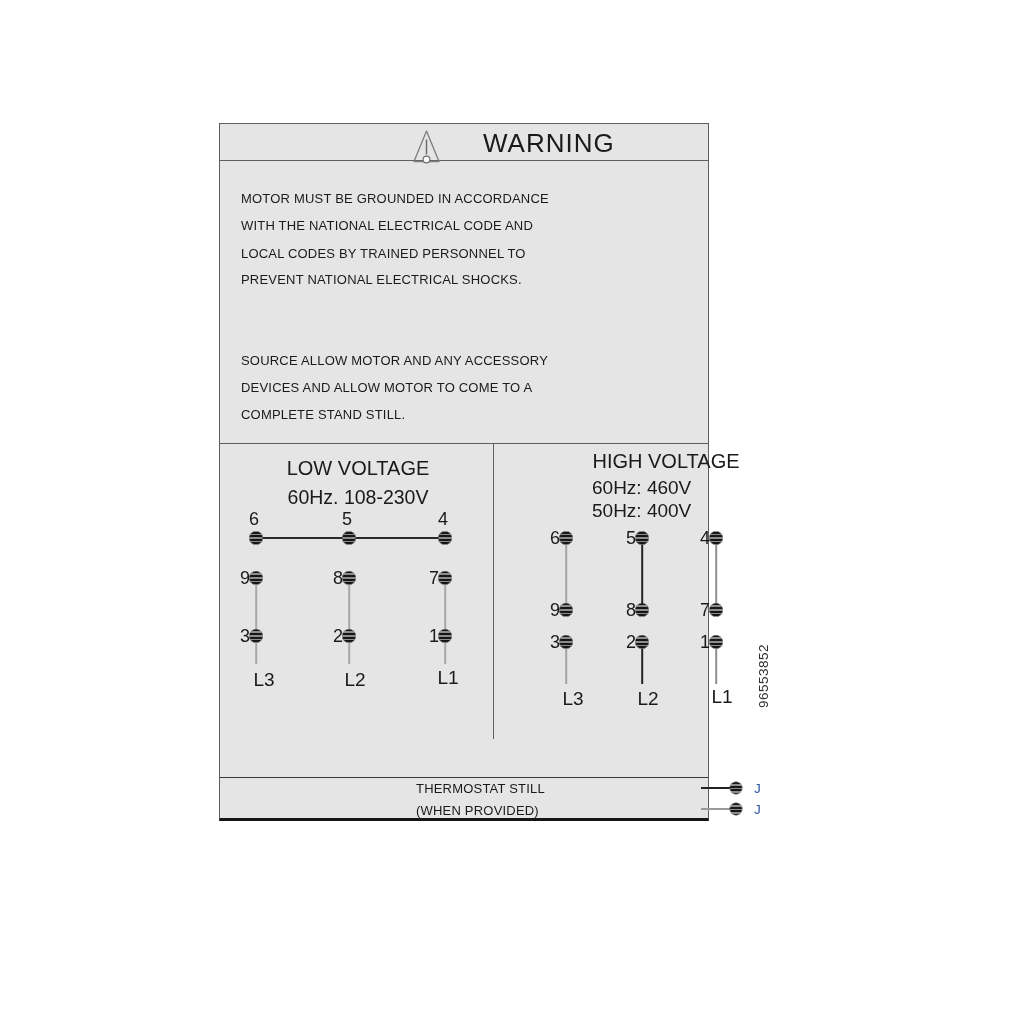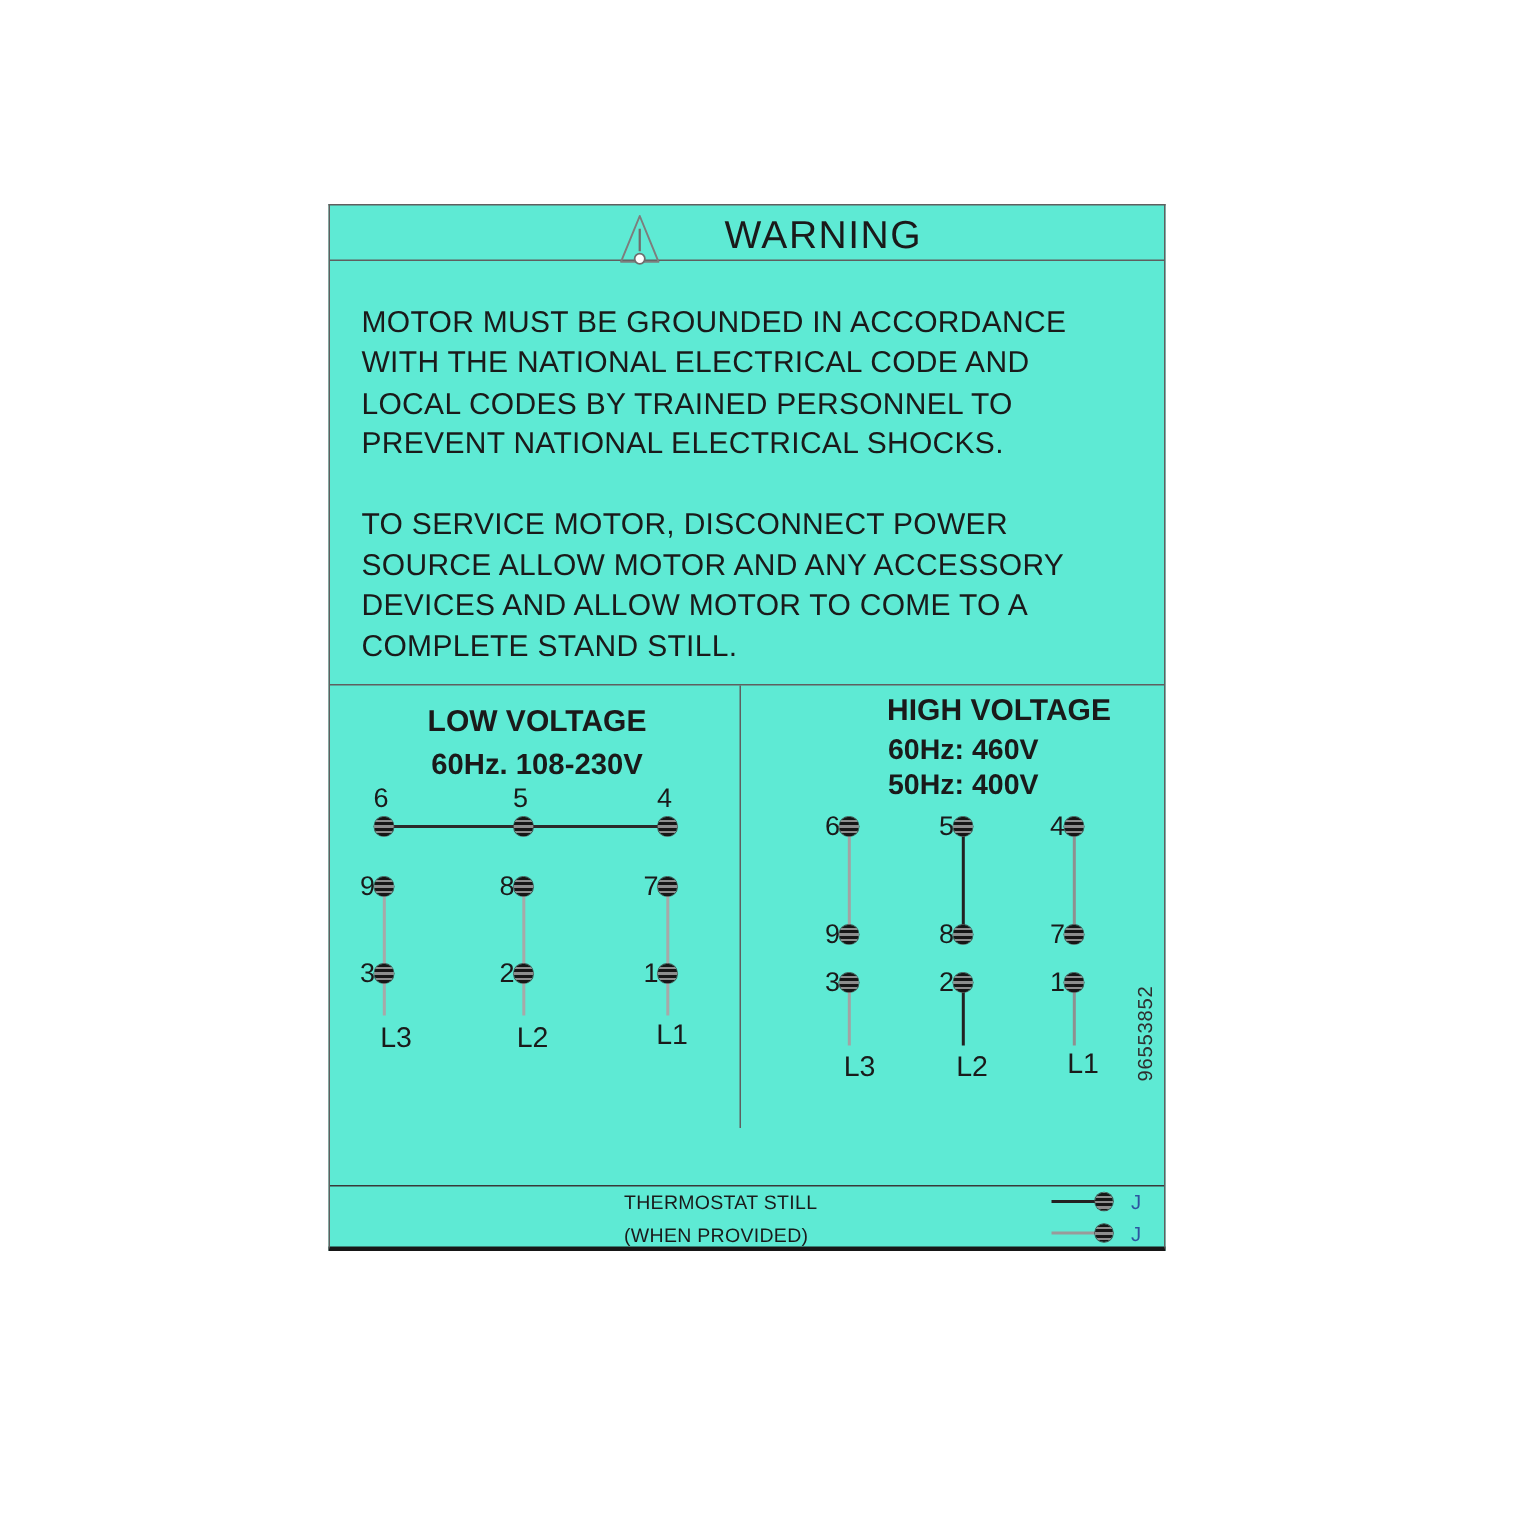--- a/index.html
+++ b/index.html
@@ -1,29 +1,29 @@
 <!DOCTYPE html>
 <html><head>
 <meta charset="utf-8">
 <style>
   html,body{margin:0;padding:0;background:#ffffff;}
   .canvas{position:relative;width:1024px;height:1024px;background:#fff;overflow:hidden;
           font-family:"Liberation Sans","DejaVu Sans",sans-serif;color:#1a1a1a;}
-  .label{position:absolute;left:219px;top:136px;width:558px;height:698px;
-         border:1px solid #5f5f5f;border-bottom:3px solid #161616;box-sizing:border-box;background:#5eead4;}
+  .label{position:absolute;left:219px;top:123px;width:490px;height:698px;
+         border:1px solid #5f5f5f;border-bottom:3px solid #161616;box-sizing:border-box;background:#e5e5e5;}
   
   .hdr{position:absolute;left:0;top:0;width:100%;height:37px;border-bottom:1px solid #5f5f5f;box-sizing:border-box;}
   .hdr-title{position:absolute;left:263px;top:4px;font-size:26px;letter-spacing:1px;white-space:nowrap;}
   .warn-icon{position:absolute;left:192px;top:5px;}
   
   .warnblock{position:absolute;left:0;top:37px;width:100%;height:283px;border-bottom:1px solid #5f5f5f;box-sizing:border-box;}
-  .wline{position:absolute;left:21px;font-size:20px;white-space:nowrap;letter-spacing:0.2px;}
+  .wline{position:absolute;left:21px;font-size:13px;white-space:nowrap;letter-spacing:0.2px;}
   
   .divider{position:absolute;left:273px;top:320px;width:1px;height:295px;background:#5f5f5f;}
-  .sect-title{position:absolute;font-size:20px;white-space:nowrap;font-weight:bold;}
+  .sect-title{position:absolute;font-size:20px;white-space:nowrap;}
   .center{transform:translateX(-50%);}
   .dot{position:absolute;width:13px;height:13px;border-radius:50%;
        background:repeating-linear-gradient(180deg,#161616 0px,#161616 2px,#8d8d8d 2px,#8d8d8d 3.6px);
        transform:translate(-50%,-50%);box-shadow:0 0 0 0.5px #444;}
   .jdot{width:12px;height:12px;}
   .tnum{position:absolute;font-size:18px;transform:translate(-100%,-50%);white-space:nowrap;}
   .tnum-above{position:absolute;font-size:18px;transform:translate(-50%,-100%);white-space:nowrap;}
   .llabel{position:absolute;font-size:19px;transform:translateX(-50%);white-space:nowrap;}
   .vline{position:absolute;width:1.6px;transform:translateX(-50%);}
   .hline{position:absolute;height:1.6px;}
@@ -49,21 +49,20 @@
         <circle cx="14.5" cy="30.5" r="3.4" fill="#ffffff" stroke="#6e6e6e" stroke-width="1.2"></circle>
       </svg>
       <div class="hdr-title">WARNING</div>
     </div>
 
     <div class="warnblock">
       <div class="wline" style="top:30px">MOTOR MUST BE GROUNDED IN ACCORDANCE</div>
       <div class="wline" style="top:85px">LOCAL CODES BY TRAINED PERSONNEL TO</div>
       <div class="wline" style="top:57px">WITH THE NATIONAL ELECTRICAL CODE AND</div>
       <div class="wline" style="top:111px">PREVENT NATIONAL ELECTRICAL SHOCKS.</div>
-      <div class="wline" style="top:165px">TO SERVICE MOTOR, DISCONNECT POWER</div>
       <div class="wline" style="top:192px">SOURCE ALLOW MOTOR AND ANY ACCESSORY</div>
       <div class="wline" style="top:219px">DEVICES AND ALLOW MOTOR TO COME TO A</div>
       <div class="wline" style="top:246px">COMPLETE STAND STILL.</div>
     </div>
 
     <div class="divider"></div>
 
     <div>
       <div class="sect-title center" style="left:138px;top:333px">LOW VOLTAGE</div>
       <div class="sect-title center" style="left:138px;top:362px;font-size:19.5px">60Hz. 108-230V</div>

